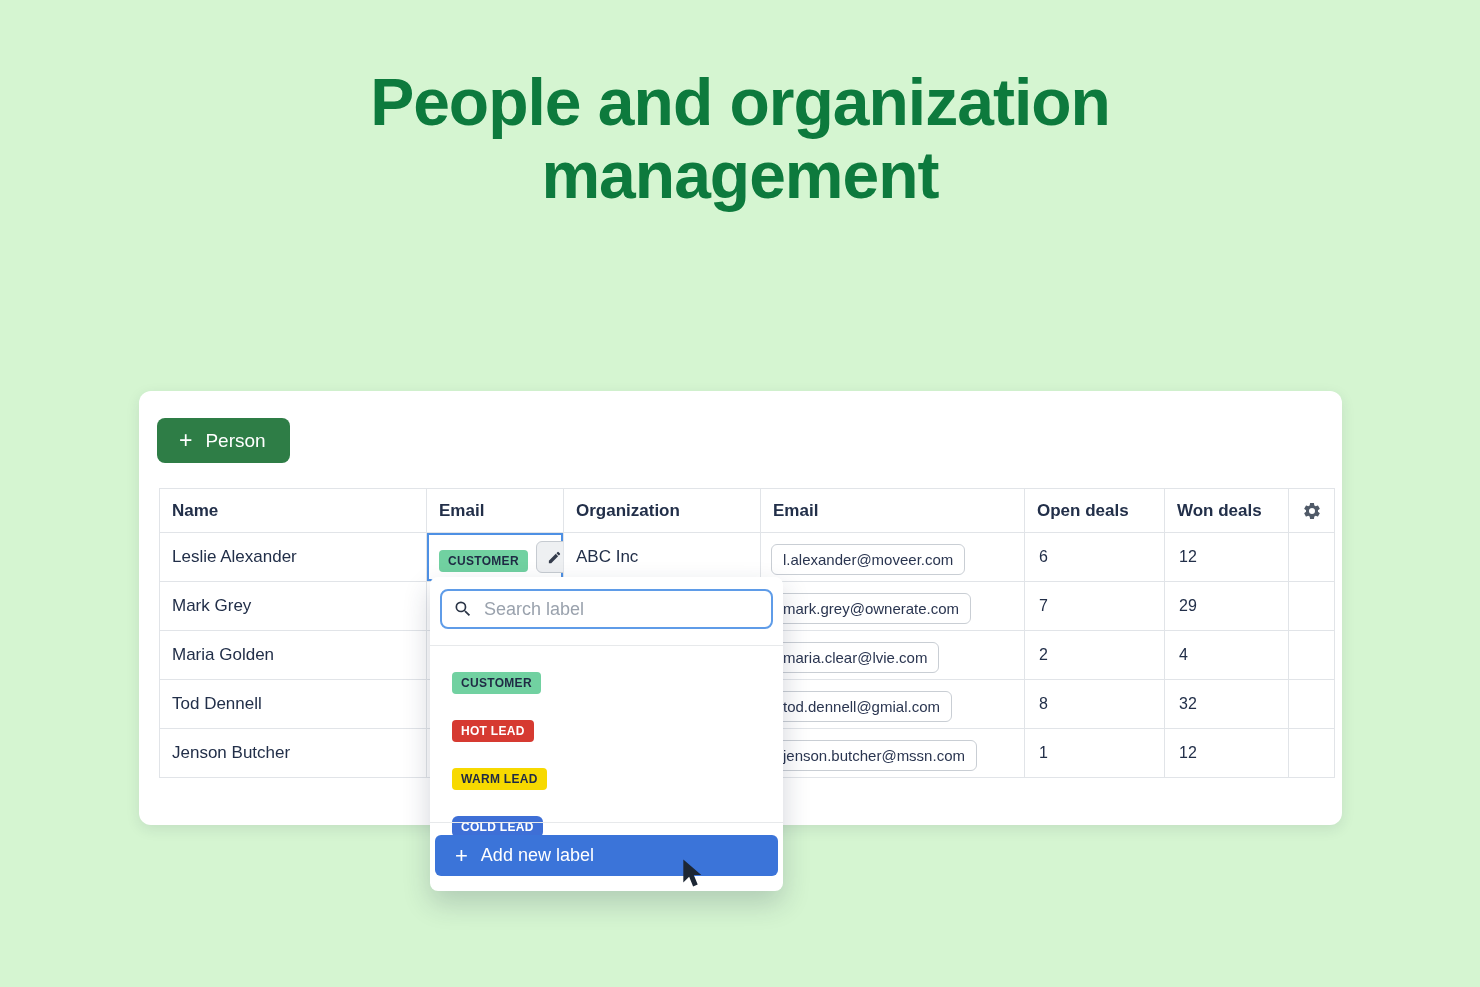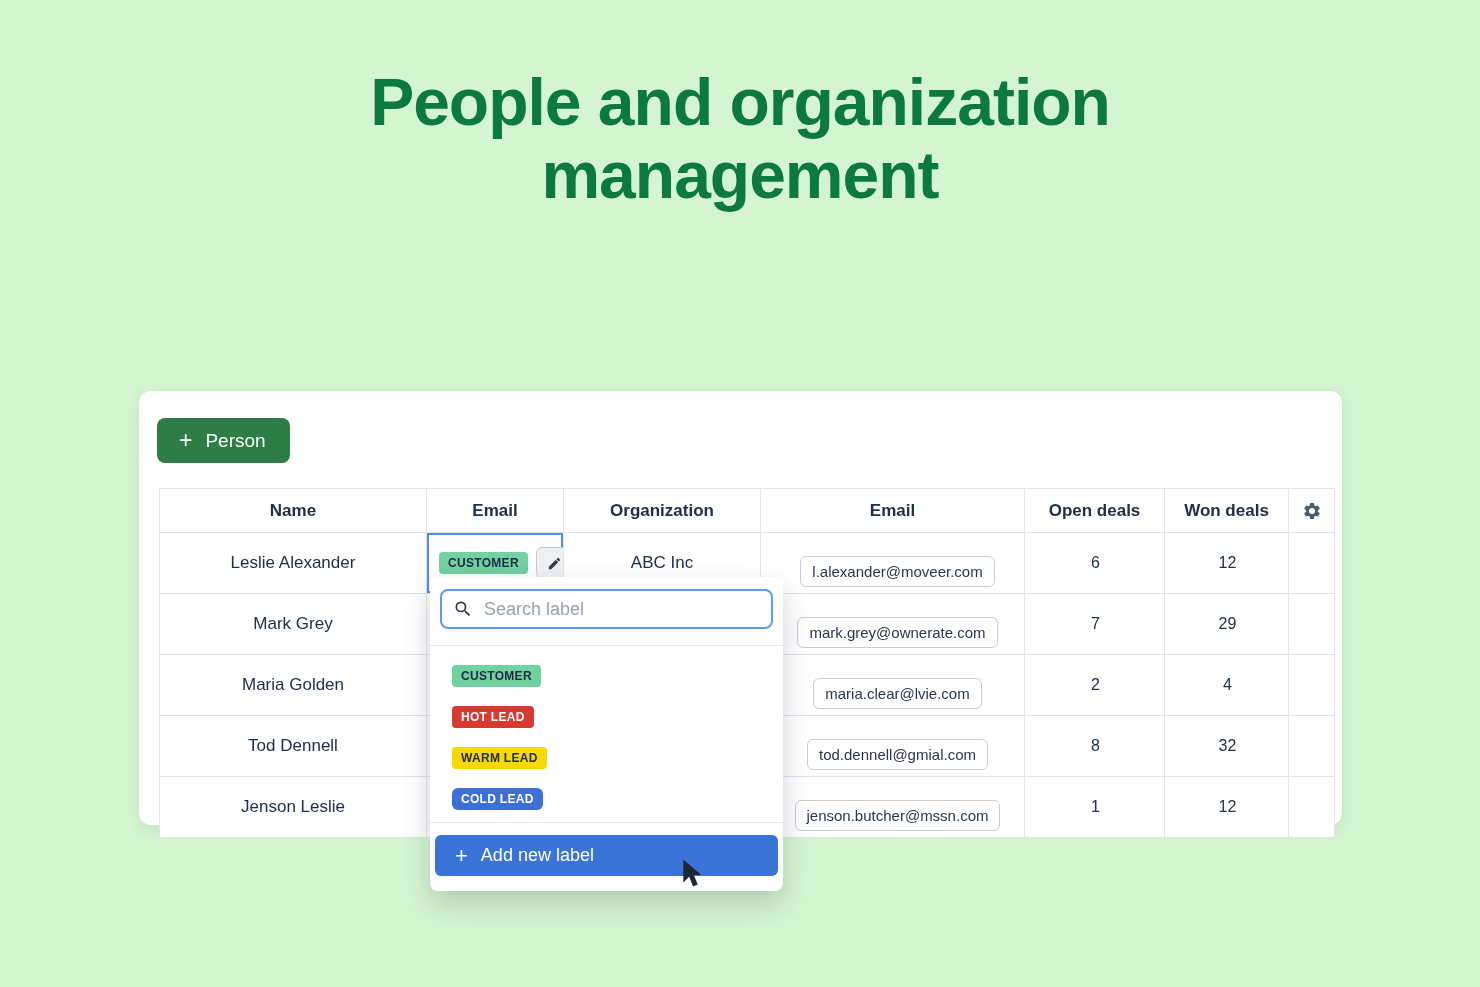--- a/index.html
+++ b/index.html
@@ -32,35 +32,35 @@
     color:#fff;font-size:19px;font-family:inherit;
   }
   .person-btn .plus{font-size:23px;font-weight:400;line-height:1;}
   
   table.grid{
     position:absolute;left:20px;top:97px;width:1175px;
     border-collapse:collapse;table-layout:fixed;background:#fff;
   }
   .grid th,.grid td{
     border:1px solid #e1e4e8;height:44px;padding:0 12px;
-    font-size:17px;color:#222f49;text-align:center;vertical-align:middle;
+    font-size:17px;color:#222f49;text-align:left;vertical-align:middle;
     overflow:hidden;white-space:nowrap;
   }
   .grid th{font-weight:bold;height:43px;}
   .grid th.gear-col{text-align:center;padding:0;}
   .grid td.num{font-size:16px;padding-left:14px;}
-  .grid td.email-cell{padding:16px 0 0 10px;}
+  .grid td.email-cell{padding:4px 0 0 10px;}
   .email-box{
     display:inline-block;border:1px solid #c9ced4;border-radius:6px;
     padding:6px 11px;font-size:15px;color:#2a3550;background:#fff;
   }
   .labels-cell.selected{box-shadow:inset 0 0 0 2px #4e90e4;}
   .badge{
     display:inline-block;border-radius:4px;padding:4px 9px;
-    font-size:12px;font-weight:bold;letter-spacing:.3px;vertical-align:middle;
+    font-size:12px;font-weight:bold;letter-spacing:.3px;vertical-align:middle;margin-top:7px;
   }
   .edit-btn{
     display:inline-flex;align-items:center;justify-content:center;
     width:36px;height:30px;margin-left:8px;vertical-align:middle;
     background:#eef0f2;border:1px solid #c6cbd1;border-radius:6px;cursor:pointer;
   }
   
   .dropdown{
     position:absolute;left:430px;top:577px;width:353px;height:314px;
     background:#fff;border-radius:8px;z-index:10;
@@ -168,21 +168,21 @@
           <tr>
             <td>Tod Dennell</td>
             <td class="labels-cell"></td>
             <td></td>
             <td class="email-cell"><span class="email-box">tod.dennell@gmial.com</span></td>
             <td class="num">8</td>
             <td class="num">32</td>
             <td></td>
           </tr>
           <tr>
-            <td>Jenson Leslie</td>
+            <td>Jenson Butcher</td>
             <td class="labels-cell"></td>
             <td></td>
             <td class="email-cell"><span class="email-box">jenson.butcher@mssn.com</span></td>
             <td class="num">1</td>
             <td class="num">12</td>
             <td></td>
           </tr>
         </tbody>
     </table>
   </div>

